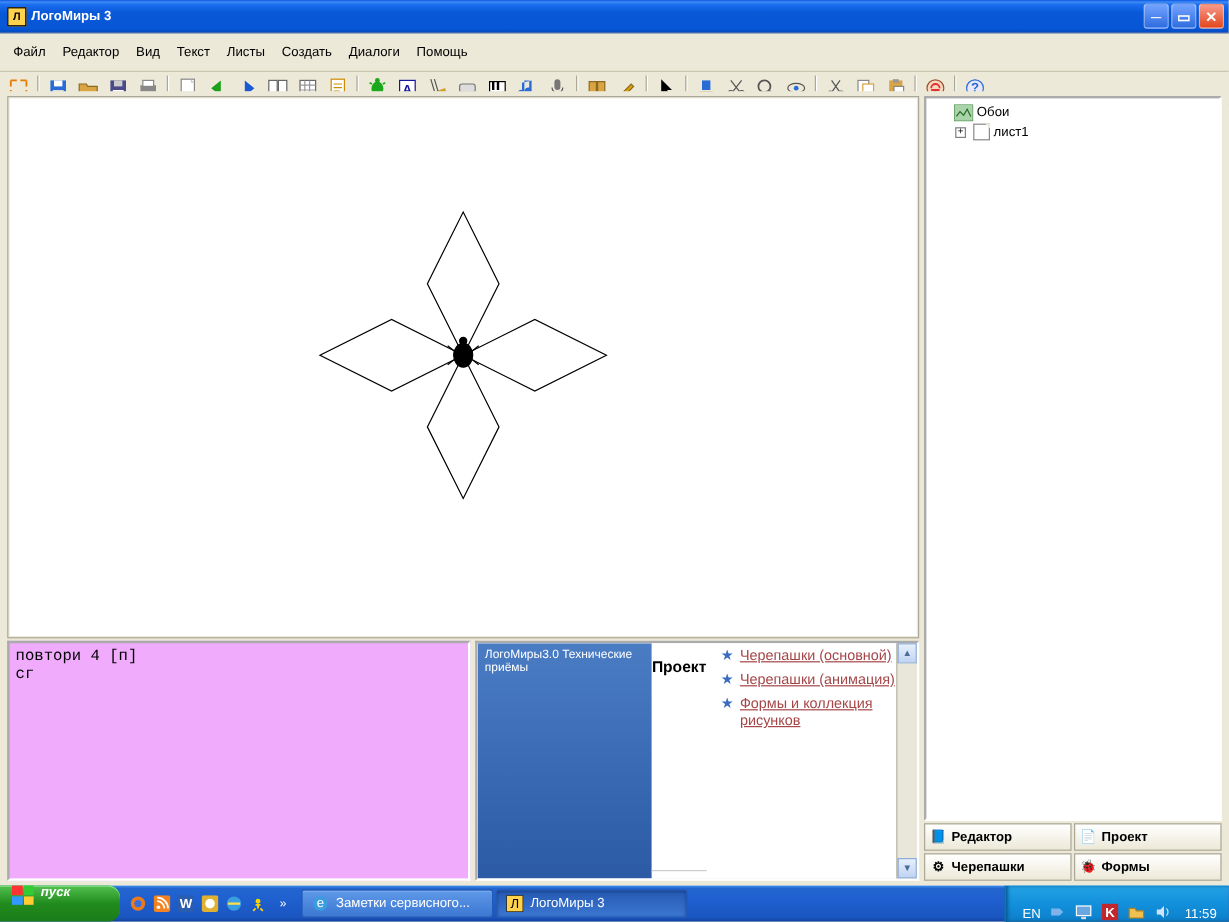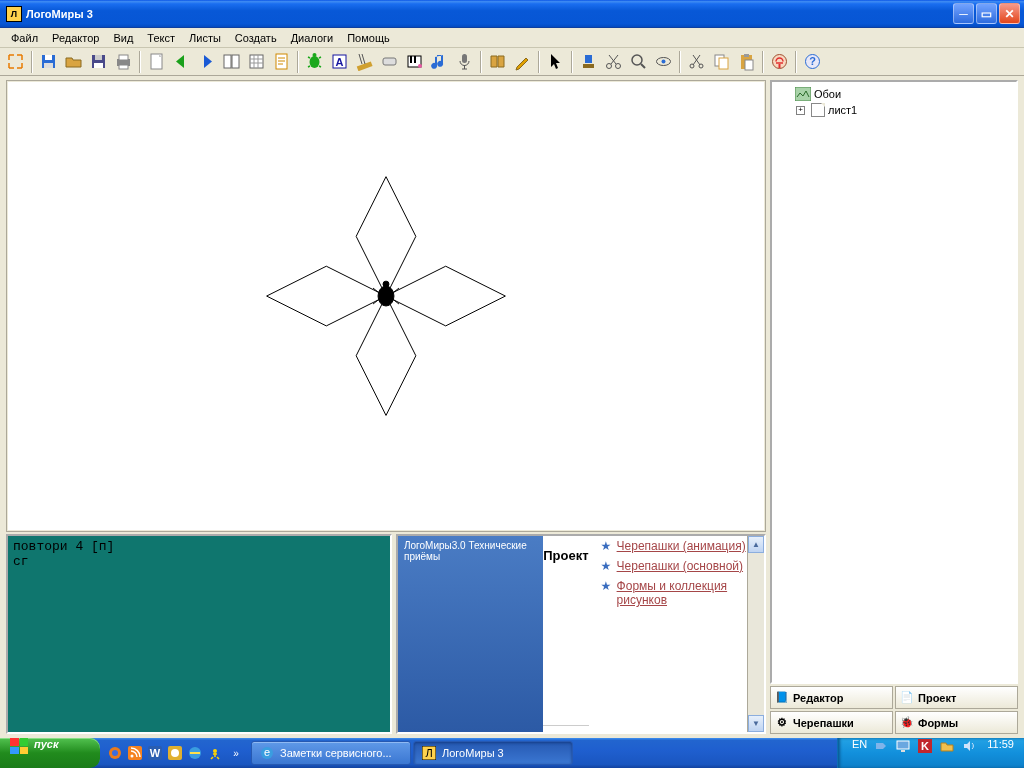--- a/index.html
+++ b/index.html
@@ -4,34 +4,34 @@
 <style>
 *{box-sizing:border-box;margin:0;padding:0;font-family:Tahoma,Arial,sans-serif;font-size:11px;-webkit-user-select:none;user-select:none}
 html,body{width:1024px;height:768px;overflow:hidden;background:#ece9d8}
 
 .titlebar{height:28px;background:linear-gradient(to bottom,#0a54e6 0%,#3f8cf3 6%,#1a6ef0 14%,#0858d7 40%,#0756d5 88%,#034bc1 100%);display:flex;align-items:center;color:#fff;font-weight:bold;font-size:13px;padding:0 4px 0 6px;border-bottom:1px solid #0e3fa0}
 .titlebar .ticon{width:16px;height:16px;margin-right:4px;background:#ffd24d;border:1px solid #000;display:flex;align-items:center;justify-content:center;font-size:9px;color:#000}
 .titlebar .ttext{flex:1}
 .wbtn{width:21px;height:21px;margin-left:2px;border-radius:3px;border:1px solid #fff6;display:flex;align-items:center;justify-content:center;font-size:12px;font-weight:bold;color:#fff;background:linear-gradient(to bottom,#73a3ff,#2e6cde)}
 .wbtn.close{background:linear-gradient(to bottom,#f69a8b,#e3461b)}
 
-.menubar{height:20px;background:#ece9d8;display:flex;align-items:center;padding:0 4px;border-bottom:1px solid #c9c6b1}
+.menubar{height:32px;background:#ece9d8;display:flex;align-items:center;padding:0 4px;border-bottom:1px solid #c9c6b1}
 .menuitem{padding:2px 7px;cursor:default}
 
 .toolbar{height:28px;background:#ece9d8;display:flex;align-items:center;padding:1px 3px;gap:0;border-bottom:1px solid #aca899}
 .tbtn{width:23px;height:23px;margin:0 1px;display:flex;align-items:center;justify-content:center;border:1px solid transparent;border-radius:2px;cursor:default}
 .tsep{width:2px;height:22px;margin:0 3px;border-left:1px solid #aca899;border-right:1px solid #fff}
 
 .workspace{position:absolute;top:76px;bottom:30px;left:0;right:0;display:flex;background:#ece9d8}
 .leftcol{flex:1;display:flex;flex-direction:column}
 .canvaswrap{flex:1;border:1px solid #aca899;margin:4px 4px 2px 6px;background:#ece9d8;padding:1px;position:relative;overflow:hidden}
 .canvas{width:100%;height:100%;background:#fff;position:relative}
 
 .bottompanels{height:200px;margin:0 4px 4px 6px;display:flex;gap:4px}
-.cmdpanel{flex:1;border:2px inset #fff;background:#0f766e;padding:2px;position:relative}
+.cmdpanel{flex:1;border:2px inset #fff;background:#f0abfc;padding:2px;position:relative}
 .cmdtext{font-family:'Courier New',monospace;font-size:13px;white-space:pre;padding:1px 3px;line-height:15px}
 .helppanel{width:370px;border:2px inset #fff;background:#ece9d8;display:flex}
 .helpinner{flex:1;background:#fff;margin:0;display:flex;flex-direction:row;overflow:hidden}
 .helphdr{background:linear-gradient(to bottom,#4a7cc4,#2c5aa5);color:#fff;font-size:10px;padding:4px 6px}
 .helpstripe{height:14px;background:linear-gradient(to bottom,#9fc0e8,#6295d5);margin-top:1px}
 .helpsection{text-align:center;font-weight:bold;font-size:13px;padding:12px 0;border-bottom:1px solid #ccc;margin-bottom:6px}
 .helplink{display:block;padding:3px 0 3px 28px;position:relative;color:#a54648;text-decoration:underline;font-size:12px}
 .helplink::before{content:"★";color:#3a6dbf;position:absolute;left:12px;text-decoration:none}
 .helpscroll{width:17px;background:#ece9d8;border-left:1px solid #aca899;display:flex;flex-direction:column}
 .sbbtn{height:17px;background:linear-gradient(#e7f0fb,#bfd4f2);border:1px solid #8caede;display:flex;align-items:center;justify-content:center;font-size:8px;color:#4a6a9c}
@@ -57,21 +57,21 @@
 .startbtn{width:100px;background:linear-gradient(to bottom,#52c250 0%,#218b1d 50%,#1b7c19 100%);border-radius:0 10px 10px 0;display:flex;color:#fff;font-weight:bold;font-style:italic;font-size:16px;padding-left:10px;gap:6px;box-shadow:inset 0 1px 0 #88e086}
 .startflag{width:18px;height:16px;display:grid;grid-template-columns:1fr 1fr;grid-template-rows:1fr 1fr;gap:1px}
 .startflag span:nth-child(1){background:#f33}
 .startflag span:nth-child(2){background:#3c3}
 .startflag span:nth-child(3){background:#39f}
 .startflag span:nth-child(4){background:#fc3}
 .qlaunch{display:flex;align-items:center;gap:2px;padding:0 6px}
 .qlbtn{width:18px;height:20px;display:flex;align-items:center;justify-content:center;font-size:12px;color:#fff}
 .taskbtn{height:24px;margin:3px 1px;padding:0 8px;min-width:160px;background:linear-gradient(#5f99e8,#3b77d2);border:1px solid #2659b2;border-radius:3px;display:flex;align-items:center;gap:6px;color:#fff;box-shadow:inset 0 1px 0 #8fb9f3}
 .taskbtn.active{background:linear-gradient(#2659b2,#3b77d2);box-shadow:inset 0 1px 3px #153d85}
-.tray{margin-left:auto;background:linear-gradient(to bottom,#24a3e5 0%,#1290dc 50%,#0d7fc9 100%);display:flex;align-items:flex-start;padding:0 10px 0 14px;gap:6px;color:#fff;border-left:1px solid #0b6fb5;box-shadow:inset 2px 0 3px #0b5a92}
+.tray{margin-left:auto;background:linear-gradient(to bottom,#24a3e5 0%,#1290dc 50%,#0d7fc9 100%);display:flex;align-items:flex-end;padding:0 10px 0 14px;gap:6px;color:#fff;border-left:1px solid #0b6fb5;box-shadow:inset 2px 0 3px #0b5a92}
 .trayicon{width:16px;height:16px;display:flex;align-items:center;justify-content:center;font-size:12px}
 .clock{font-size:11px;color:#fff;margin-left:4px}
 
 svg{display:block}
 </style>
 </head>
 <body>
 
 <div class="titlebar">
   <span class="ticon">Л</span>
@@ -319,22 +319,22 @@
         <div class="cmdtext" id="cmdtext">повтори 4 [п]
 сг</div>
       </div>
       <div class="helppanel">
         <div class="helpinner">
           <div class="helphdr">ЛогоМиры3.0 Технические приёмы</div>
           <div class="helpstripe"></div>
           <div class="helpstripe" style="height:8px;background:linear-gradient(#dce8f7,#b7cfea)"></div>
           <div class="helpsection">Проект</div>
           <div id="helplinks">
+              <a class="helplink" href="#">Черепашки (основной)</a>
               <a class="helplink" href="#">Черепашки (анимация)</a>
-              <a class="helplink" href="#">Черепашки (основной)</a>
               <a class="helplink" href="#">Формы и коллекция рисунков</a>
             </div>
         </div>
         <div class="helpscroll">
           <div class="sbbtn">▲</div>
           <div class="sbtrk"></div>
           <div class="sbbtn">▼</div>
         </div>
       </div>
     </div>

